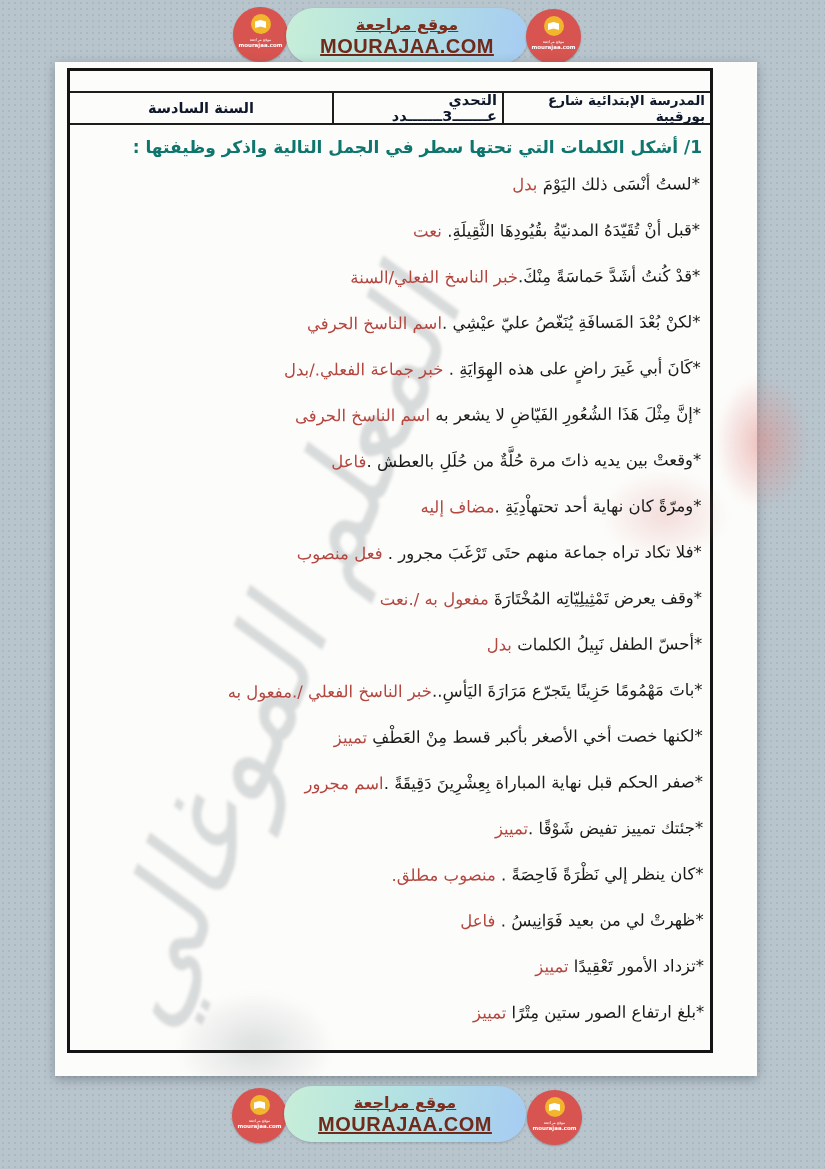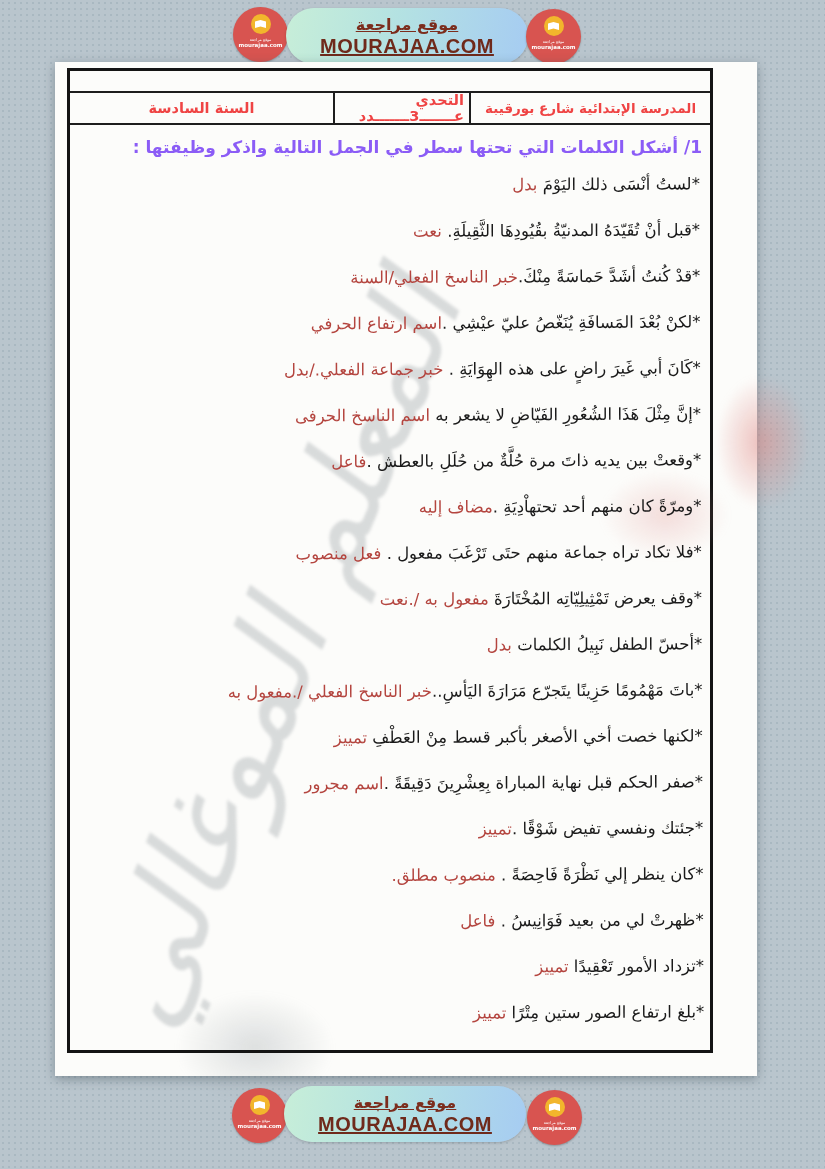--- a/index.html
+++ b/index.html
@@ -46,27 +46,27 @@
   .frame{
     position:absolute;left:12px;top:6px;width:646px;height:985px;
     border:3px solid #141414;box-sizing:border-box;background:transparent;
   }
   .htable{
     display:flex;direction:rtl;margin-top:20px;
     border-top:2px solid #1d1d1d;border-bottom:2px solid #1d1d1d;
   }
   .hcell{
     height:30px;display:flex;align-items:center;justify-content:center;
-    font-size:14.5px;font-weight:bold;color:#ef4444;padding:0 5px;box-sizing:border-box;
+    font-size:14.5px;font-weight:bold;color:#0f172a;padding:0 5px;box-sizing:border-box;
   }
-  .hcell.school{width:241px;border-left:2px solid #1d1d1d;font-size:13.5px;}
-  .hcell.challenge{width:136px;border-left:2px solid #1d1d1d;}
+  .hcell.school{width:208px;border-left:2px solid #1d1d1d;font-size:13.5px;}
+  .hcell.challenge{width:170px;border-left:2px solid #1d1d1d;}
   .hcell.grade{flex:1;}
   .title{
-    direction:rtl;text-align:right;font-size:17px;font-weight:bold;color:#8b5cf6;
+    direction:rtl;text-align:right;font-size:17px;font-weight:bold;color:#0f766e;
     margin:12px 8px 0 10px;
   }
   .lines{
     position:relative;z-index:2;
     direction:rtl;text-align:right;
     padding:14px 8px 0 14px;display:flex;flex-direction:column;gap:16px;
     transform:rotate(-0.3deg);
   }
   .line{font-size:16.5px;color:#1a1a1a;line-height:30px;white-space:nowrap;}
   .line .u{text-underline-offset:3px;text-decoration-thickness:1.5px;}
@@ -116,32 +116,32 @@
     <div class="htable">
       <div class="hcell school">المدرسة الإبتدائية شارع بورقيبة</div>
       <div class="hcell challenge">التحدي عـــــــ3ـــــــدد</div>
       <div class="hcell grade">السنة السادسة</div>
     </div>
     <div class="title">1/ أشكل الكلمات التي تحتها سطر في الجمل التالية واذكر وظيفتها :</div>
     <div class="lines">
         <div class="line"><span class="plain">*لستُ أنْسَى ذلك </span><span class="u">اليَوْمَ</span><span class="plain"> </span><span class="red">بدل</span></div>
         <div class="line"><span class="plain">*قبل أنْ تُقَيّدَهُ المدنيّةُ بقُيُودِهَا </span><span class="u">الثَّقِيلَةِ</span><span class="plain">. </span><span class="red">نعت</span></div>
         <div class="line"><span class="plain">*قدْ كُنتُ </span><span class="u">أشَدَّ</span><span class="plain"> </span><span class="u">حَماسَةً</span><span class="plain"> مِنْكَ.</span><span class="red">خبر الناسخ الفعلي/السنة</span></div>
-        <div class="line"><span class="plain">*لكنْ </span><span class="u">بُعْدَ المَسافَةِ</span><span class="plain"> يُنَغّصُ عليّ عيْشِي .</span><span class="red">اسم ارتفاع الحرفي</span></div>
+        <div class="line"><span class="plain">*لكنْ </span><span class="u">بُعْدَ المَسافَةِ</span><span class="plain"> يُنَغّصُ عليّ عيْشِي .</span><span class="red">اسم الناسخ الحرفي</span></div>
         <div class="line"><span class="plain">*كَانَ أبي </span><span class="u">غَيرَ راضٍ</span><span class="plain"> على هذه </span><span class="u">الهِوَايَةِ</span><span class="plain"> . </span><span class="red">خبر جماعة الفعلي./بدل</span></div>
         <div class="line"><span class="plain">*إنَّ </span><span class="u">مِثْلَ هَذَا الشُعُورِ الفَيّاضِ</span><span class="plain"> لا يشعر به </span><span class="red">اسم الناسخ الحرفى</span></div>
         <div class="line"><span class="plain">*وقعتْ بين يديه ذاتَ مرة </span><span class="u">حُلَّةٌ</span><span class="plain"> من حُلَلِ بالعطش .</span><span class="red">فاعل</span></div>
-        <div class="line"><span class="plain">*ومرّةً كان منهم أحد </span><span class="u">تحتهاْدِيَةِ</span><span class="plain"> .</span><span class="red">مضاف إليه</span></div>
-        <div class="line"><span class="plain">*فلا تكاد تراه جماعة منهم حتَى </span><span class="u">تَرْغَبَ</span><span class="plain"> مفعول . </span><span class="red">فعل منصوب</span></div>
+        <div class="line"><span class="plain">*ومرّةً كان نهاية أحد </span><span class="u">تحتهاْدِيَةِ</span><span class="plain"> .</span><span class="red">مضاف إليه</span></div>
+        <div class="line"><span class="plain">*فلا تكاد تراه جماعة منهم حتَى </span><span class="u">تَرْغَبَ</span><span class="plain"> مجرور . </span><span class="red">فعل منصوب</span></div>
         <div class="line"><span class="plain">*وقف يعرض </span><span class="u">تَمْثِيلِيّاتِه المُخْتَارَةَ</span><span class="plain"> </span><span class="red">مفعول به /.نعت</span></div>
         <div class="line"><span class="plain">*أحسّ الطفل </span><span class="u">نَبِيلُ</span><span class="plain"> الكلمات </span><span class="red">بدل</span></div>
         <div class="line"><span class="plain">*باتَ </span><span class="u">مَهْمُومًا حَزِينًا</span><span class="plain"> يتَجرّع </span><span class="u">مَرَارَةَ اليَأسِ</span><span class="plain">..</span><span class="red">خبر الناسخ الفعلي /.مفعول به</span></div>
         <div class="line"><span class="plain">*لكنها خصت أخي الأصغر بأكبر قسط </span><span class="u">مِنْ العَطْفِ</span><span class="plain"> </span><span class="red">تمييز</span></div>
         <div class="line"><span class="plain">*صفر الحكم قبل نهاية المباراة </span><span class="u">بِعِشْرِينَ دَقِيقَةً</span><span class="plain"> .</span><span class="red">اسم مجرور</span></div>
-        <div class="line"><span class="plain">*جئتك ونفسي تفيض </span><span class="u">شَوْقًا</span><span class="plain"> .</span><span class="red">تمييز</span></div>
+        <div class="line"><span class="plain">*جئتك تمييز تفيض </span><span class="u">شَوْقًا</span><span class="plain"> .</span><span class="red">تمييز</span></div>
         <div class="line"><span class="plain">*كان ينظر إلي </span><span class="u">نَظْرَةً فَاحِصَةً</span><span class="plain"> . </span><span class="red">منصوب مطلق.</span></div>
         <div class="line"><span class="plain">*ظهرتْ لي من بعيد </span><span class="u">فَوَانِيسُ</span><span class="plain"> . </span><span class="red">فاعل</span></div>
         <div class="line"><span class="plain">*تزداد الأمور </span><span class="u">تَعْقِيدًا</span><span class="plain"> </span><span class="red">تمييز</span></div>
         <div class="line"><span class="plain">*بلغ ارتفاع الصور ستين </span><span class="u">مِتْرًا</span><span class="plain"> </span><span class="red">تمييز</span></div>
       </div>
   </div>
 </div>
 
 <div class="blob pink1"></div>
 <div class="blob pink2"></div>

